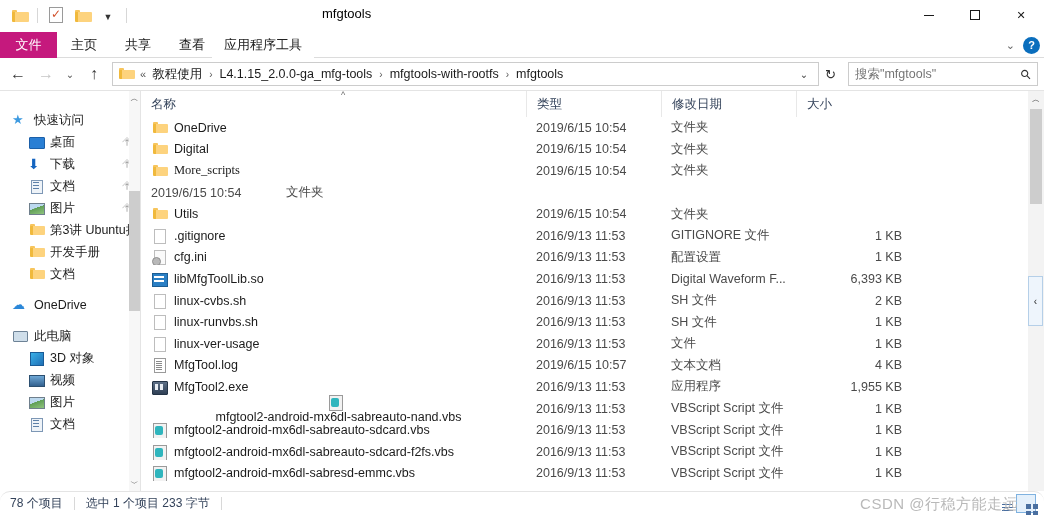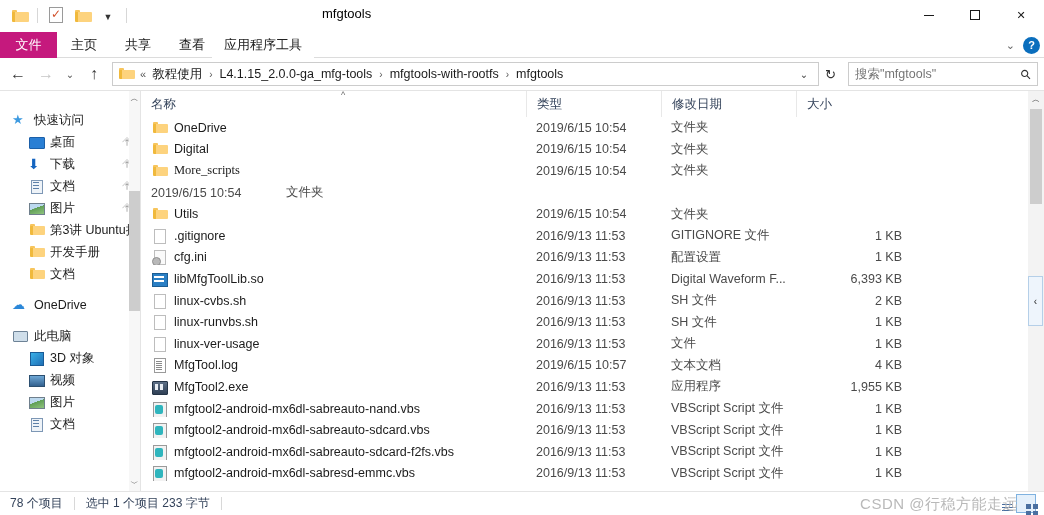--- a/index.html
+++ b/index.html
@@ -113,21 +113,21 @@
   .f-vbs:after{content:"";position:absolute;left:2px;top:1px;width:12px;height:14px;background:#f2f2f2;border:1px solid #9a9a9a;}
   .f-vbs:before{content:"";position:absolute;left:4px;top:4px;width:8px;height:9px;background:#2fb5bd;border-radius:2px;z-index:2;}
 
   
   .v-scroll { position:absolute; right:0; top:0; width:16px; height:100%; background:#f3f3f3; }
   .v-arrow { width:16px; height:17px; display:flex; align-items:center; justify-content:center; font-size:8px; color:#3c3c3c; }
   .v-thumb { position:absolute; left:2px; width:12px; background:#cdcdcd; }
   .preview-tab { position:absolute; right:1px; width:15px; height:50px; border:1px solid #b5cfe8; background:#eef5fc; display:flex; align-items:center; justify-content:center; font-size:10px; color:#2a2a2a; }
 
   
-  .statusbar { height:24px; flex:0 0 24px; display:flex; align-items:center; font-size:12px; color:#33425a; border-top:1px solid #e4e4e4; padding-left:10px; gap:0; position:relative; background:#fff;}
+  .statusbar { height:24px; flex:0 0 24px; display:flex; align-items:center; font-size:12px; color:#33425a; border-top:1px solid #e4e4e4; padding-left:10px; gap:0; position:relative; background:#fff;border-radius:10px;}
   .st-seg { padding:0 11px 0 0; }
   .st-div { width:1px; height:13px; background:#d8d8d8; margin-right:11px; }
   .view-btns { position:absolute; right:8px; top:2px; display:flex; gap:4px; }
   .vbtn { width:20px; height:19px; display:flex; align-items:center; justify-content:center; }
   .vbtn.active { border:1px solid #7fb2e0; background:#e4f0fb; }
   .vb-details:after{content:"";position:absolute;width:11px;height:1px;background:#4a6fa0;box-shadow:0 3px 0 #4a6fa0,0 6px 0 #4a6fa0;}
   .vb-icons:after{content:"";position:absolute;width:5px;height:5px;background:#4a6fa0;box-shadow:7px 0 0 #4a6fa0,0 7px 0 #4a6fa0,7px 7px 0 #4a6fa0;}
   .watermark { position:absolute; right:26px; bottom:1px; font-size:15px; color:#b9b9b9; white-space:nowrap; letter-spacing:.5px; }
 </style>
 </head>
@@ -395,21 +395,21 @@
           <div class="row">
             <div class="name" style="width: 385px;">
               <span class="ficon f-exe"></span>
               <span>MfgTool2.exe</span>
             </div>
             <div class="date" style="width: 135px;">2016/9/13 11:53</div>
             <div class="type" style="width: 135px;">应用程序</div>
             <div class="size" style="width: 120px;">1,955 KB</div>
           </div>
           <div class="row">
-            <div class="name" style="width: 385px;">
+            <div class="name" style="width: 385px; flex-direction: column;">
               <span class="ficon f-vbs"></span>
               <span>mfgtool2-android-mx6dl-sabreauto-nand.vbs</span>
             </div>
             <div class="date" style="width: 135px;">2016/9/13 11:53</div>
             <div class="type" style="width: 135px;">VBScript Script 文件</div>
             <div class="size" style="width: 120px;">1 KB</div>
           </div>
           <div class="row">
             <div class="name" style="width: 385px;">
               <span class="ficon f-vbs"></span>

